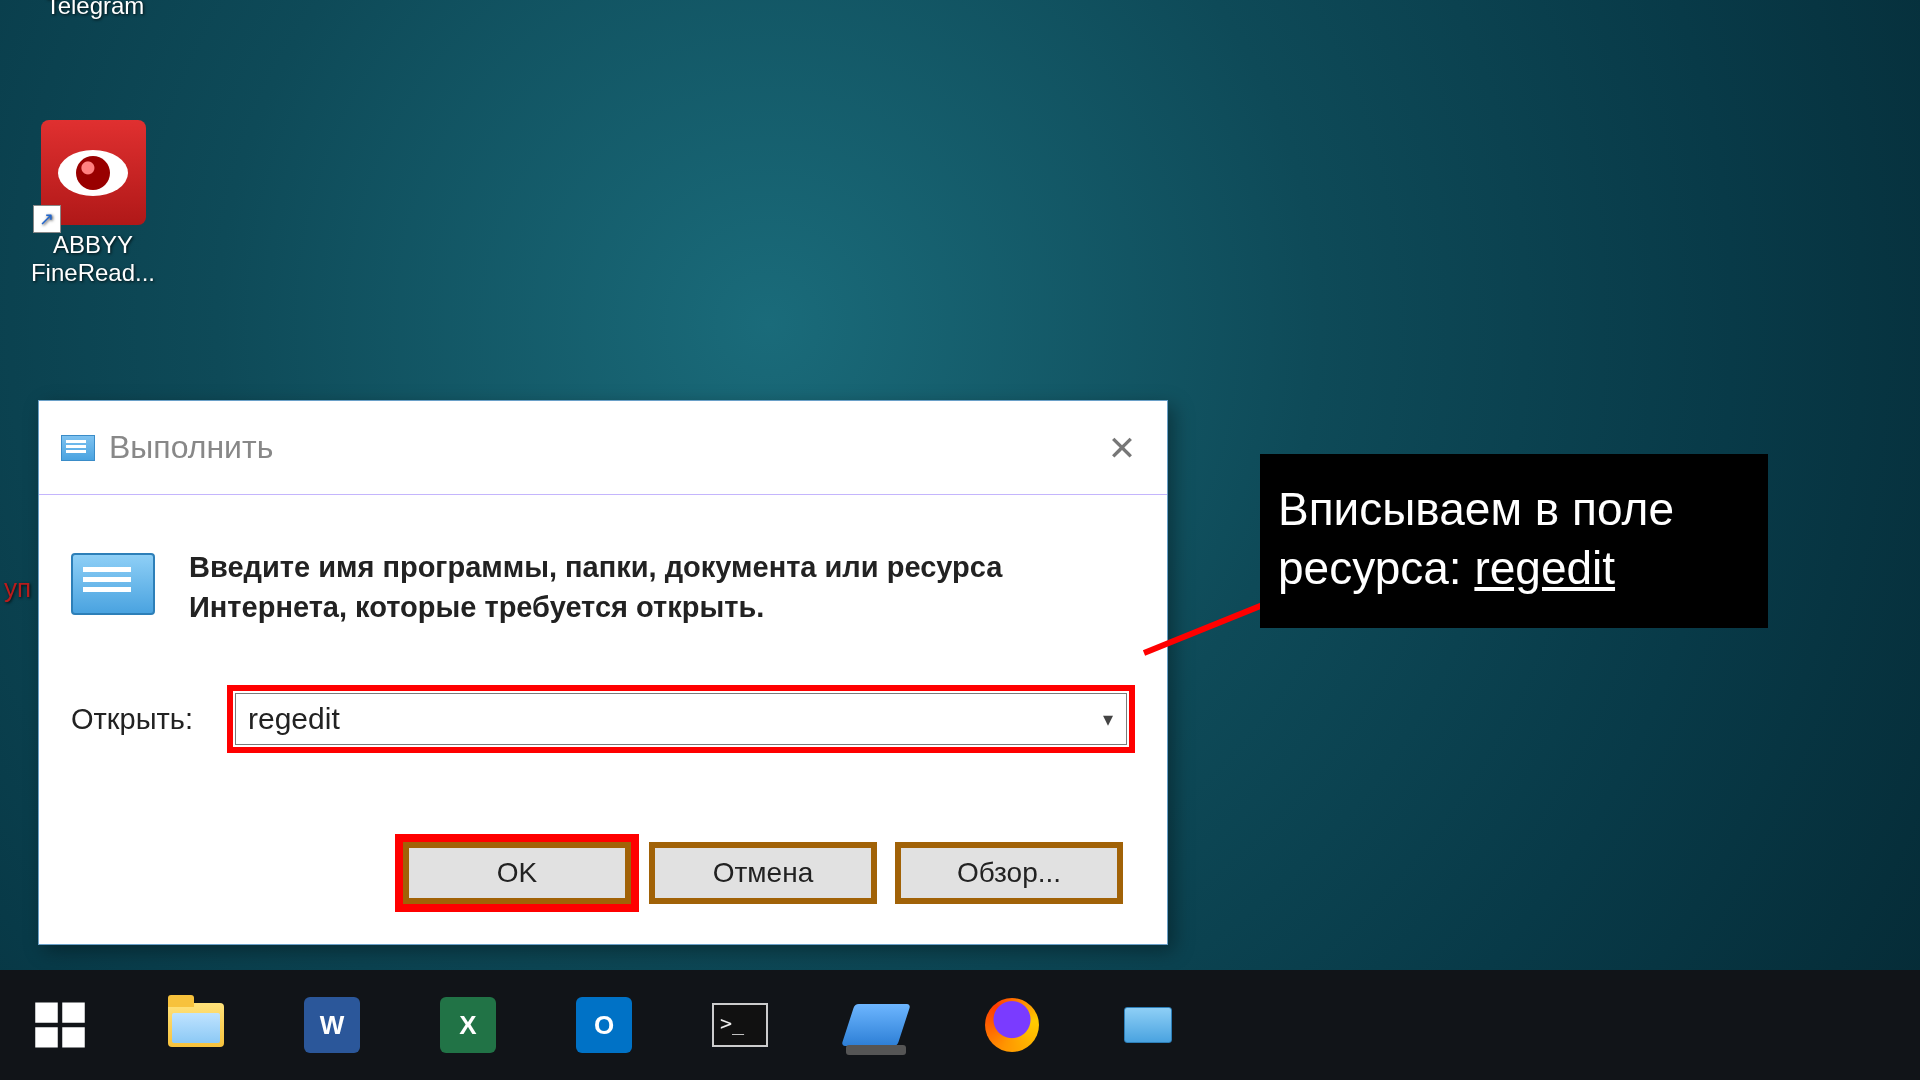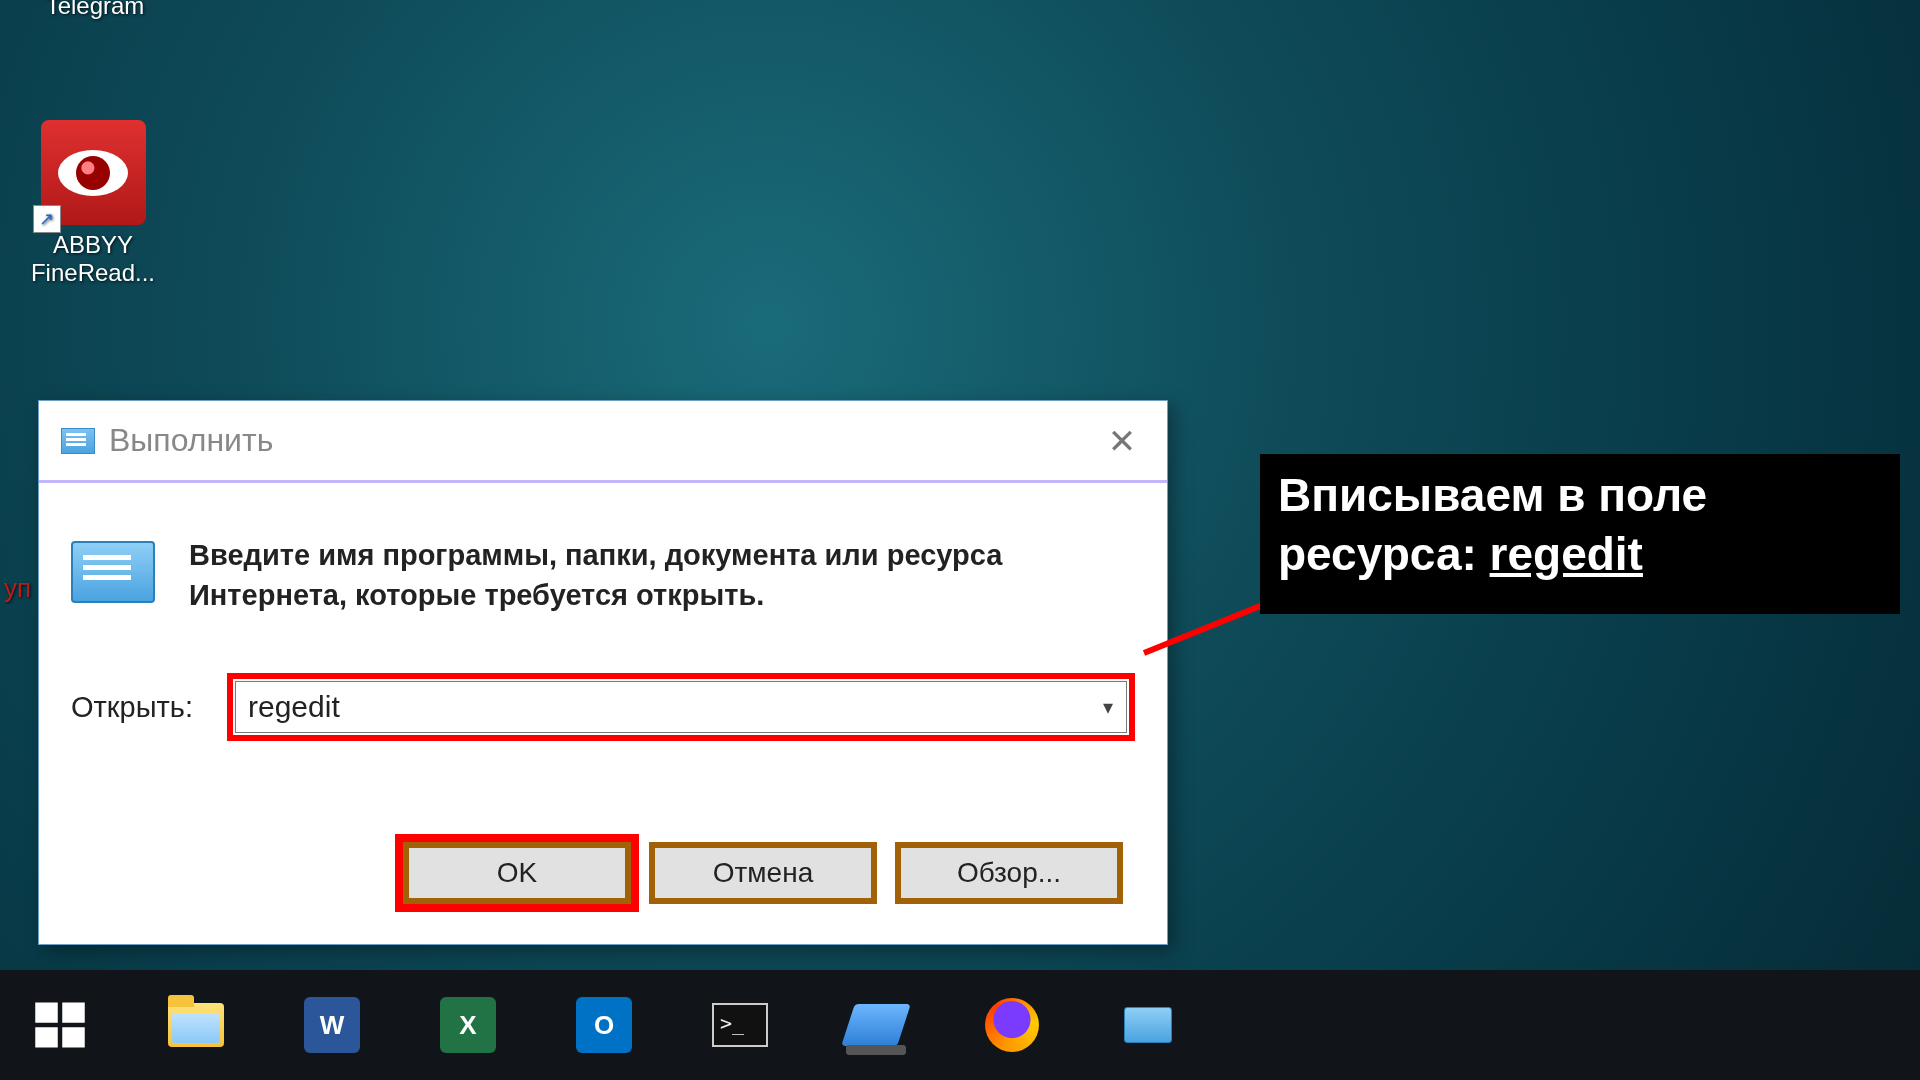--- a/index.html
+++ b/index.html
@@ -52,24 +52,24 @@
   
   .run-dialog {
     position: absolute;
     left: 38px; top: 400px;
     width: 1130px; height: 545px;
     background: #fff;
     border: 1px solid #6aa0c8;
     box-shadow: 6px 6px 18px rgba(0,0,0,0.35);
   }
   .titlebar {
-    height: 82px;
+    height: 94px;
     display: flex; align-items: center;
     padding: 0 10px 0 22px;
-    border-bottom: 3px solid #c4b5fd;
+    border-bottom: 1px solid #c4b5fd;
     background:#fff;
   }
   .titlebar .app-icon {
     width: 34px; height: 26px;
     background: linear-gradient(#7ec2f0,#4aa3e0);
     border:1px solid #3a8cc8;
     margin-right: 14px;
     position:relative;
   }
   .titlebar .app-icon:before{
@@ -127,24 +127,24 @@
     background:#e1e1e1; border:6px solid #a16207;
     font-size:28px; color:#222; cursor:pointer;
   }
   .ok-highlight {
     outline: 8px solid #ff0000;
   }
 
   
   .annotation {
     position:absolute; left:1260px; top:454px;
-    width: 640px;
+    width: 508px;
     background:#000; color:#fff;
-    font-size:46px; font-weight:700;
-    padding: 12px 18px 30px 18px;
+    font-size:46px; font-weight:400;
+    padding: 26px 18px 30px 18px;
     line-height:1.28;
   }
   .annotation .underline { text-decoration: underline; }
   .anno-line {
     position:absolute;
     left:1144px; top:650px;
     width:150px; height:6px;
     background:#ff0000;
     transform-origin: left center;
     transform: rotate(-22deg);

